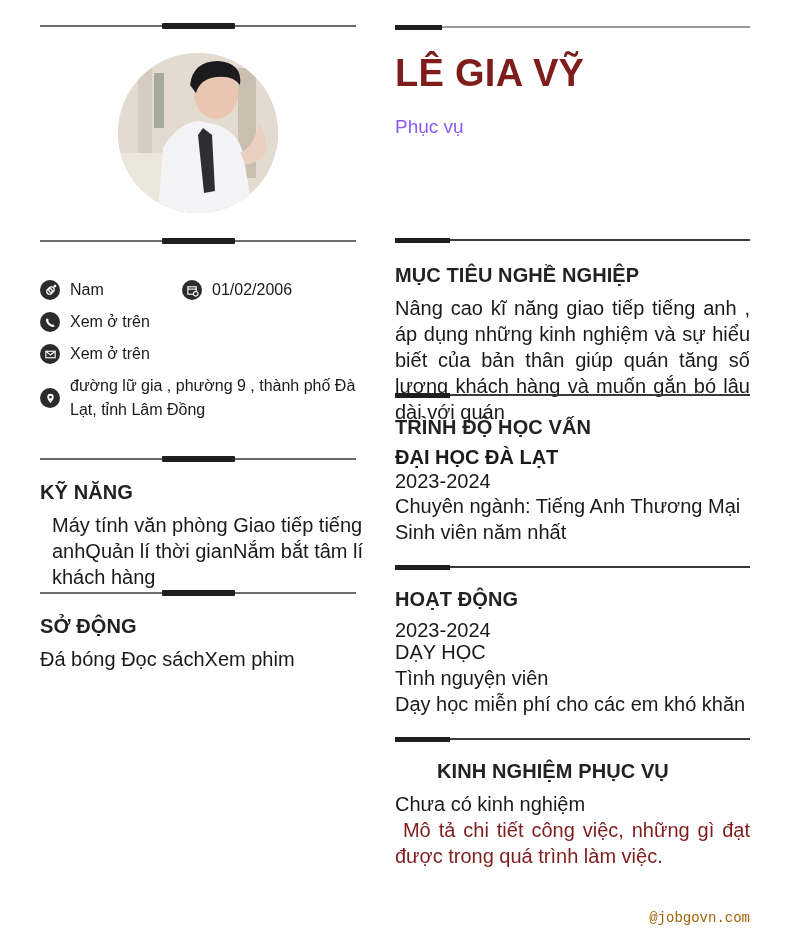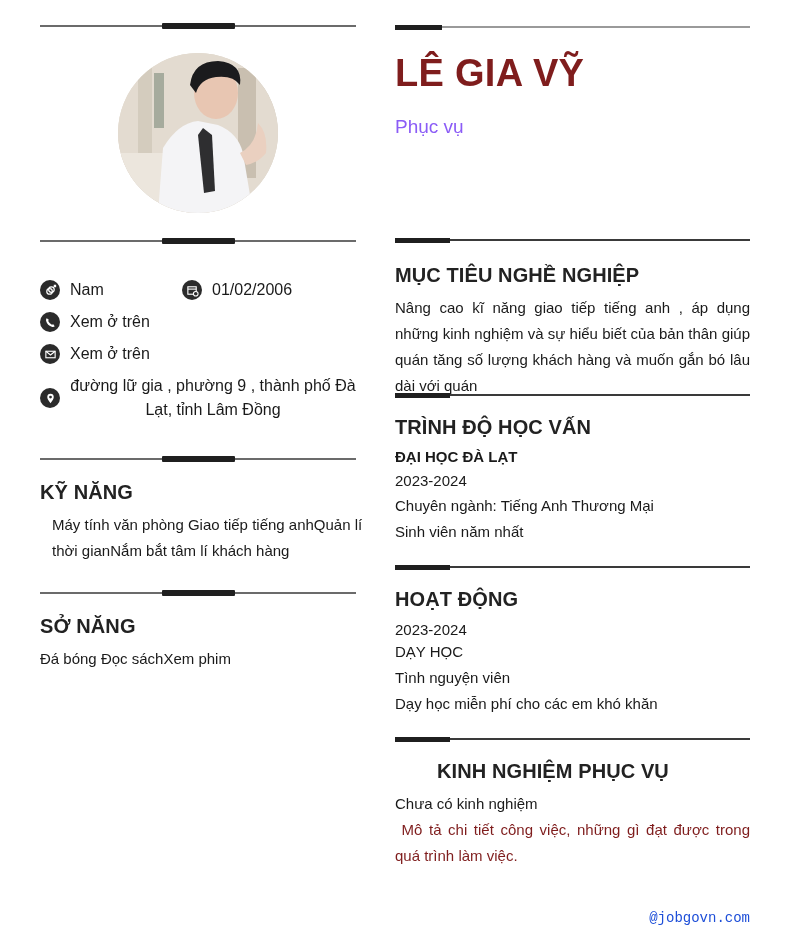--- a/index.html
+++ b/index.html
@@ -22,29 +22,29 @@
   .divider-left.light .bar { width: 47px; }
 
   .avatar { position: absolute; left: 78px; top: 53px; width: 160px; height: 160px; border-radius: 50%; overflow: hidden;
     background: linear-gradient(135deg, #e9e1d6 0%, #d9cfc1 35%, #cbc3b5 60%, #e4ddd3 100%); }
 
   .info-row { position: absolute; display: flex; align-items: flex-start; font-size: 16px; line-height: 24px; color: #1a1a1a; }
   .info-icon { width: 20px; height: 20px; border-radius: 50%; background: #2b2b2b; margin-top: 2px; margin-right: 10px; flex-shrink: 0; display: flex; align-items: center; justify-content: center; }
   .info-icon svg { width: 13px; height: 13px; }
 
   .section-title { position: absolute; font-size: 20px; font-weight: bold; color: #222; letter-spacing: 0.1px; }
-  .body-text { position: absolute; font-size: 15px; line-height: 26px; color: #1a1a1a; }
+  .body-text { position: absolute; font-size: 20px; line-height: 26px; color: #1a1a1a; }
   .justify { text-align: justify; }
   .italic { }
   .muted { color: #7f1d1d; }
 
   .name-title { position: absolute; left: 0; top: 52px; font-size: 38px; font-weight: bold; color: #7f1d1d; letter-spacing: 0.3px; }
   .job-title { position: absolute; left: 0; top: 116px; font-size: 19px; color: #8b5cf6; }
 
-  .footer { position: absolute; right: 40px; top: 910px; font-family: "Liberation Mono", monospace; font-size: 14px; color: #1d4ed8; }
+  .footer { position: absolute; right: 40px; top: 910px; font-family: "Liberation Mono", monospace; font-size: 14px; color: #a16207; }
 </style>
 </head>
 <body>
 
 <div class="col-left">
   <div class="divider-center" style="top:23px;">
       <div class="line"></div>
       <div class="bar"></div>
     </div>
 
@@ -109,35 +109,35 @@
     <span>Xem ở trên</span>
   </div>
 
   <div class="info-row" style="left:0; top:374px; width:316px; align-items:center;">
     <span class="info-icon" style="margin-top:0;">
       <svg viewBox="0 0 14 14">
           <path d="M7 1.8 Q10.5 1.8 10.5 5.5 Q10.5 8 7 12.2 Q3.5 8 3.5 5.5 Q3.5 1.8 7 1.8 Z" fill="#fff"></path>
           <circle cx="7" cy="5.5" r="1.5" fill="#2b2b2b"></circle>
         </svg>
     </span>
-    <span style="width:286px;text-align:center;">đường lữ gia , phường 9 , thành phố Đà Lạt, tỉnh Lâm Đồng</span>
+    <span style="width:286px;">đường lữ gia , phường 9 , thành phố Đà Lạt, tỉnh Lâm Đồng</span>
   </div>
 
   <div class="divider-center" style="top:456px;">
       <div class="line"></div>
       <div class="bar"></div>
     </div>
   <div class="section-title" style="left:0; top:481px;">KỸ NĂNG</div>
   <div class="body-text" style="left:12px; top:512px; width:316px;">Máy tính văn phòng Giao tiếp tiếng anhQuản lí thời gianNắm bắt tâm lí khách hàng</div>
 
   <div class="divider-center" style="top:590px;">
       <div class="line"></div>
       <div class="bar"></div>
     </div>
-  <div class="section-title" style="left:0; top:615px;">SỞ NĂNG</div>
+  <div class="section-title" style="left:0; top:615px;">SỞ ĐỘNG</div>
   <div class="body-text" style="left:0; top:646px; width:316px;">Đá bóng Đọc sáchXem phim</div>
 </div>
 
 <div class="col-right">
   <div class="divider-left light" style="top:25px;">
       <div class="line"></div>
       <div class="bar"></div>
     </div>
   <div class="name-title">LÊ GIA VỸ</div>
   <div class="job-title">Phục vụ</div>

